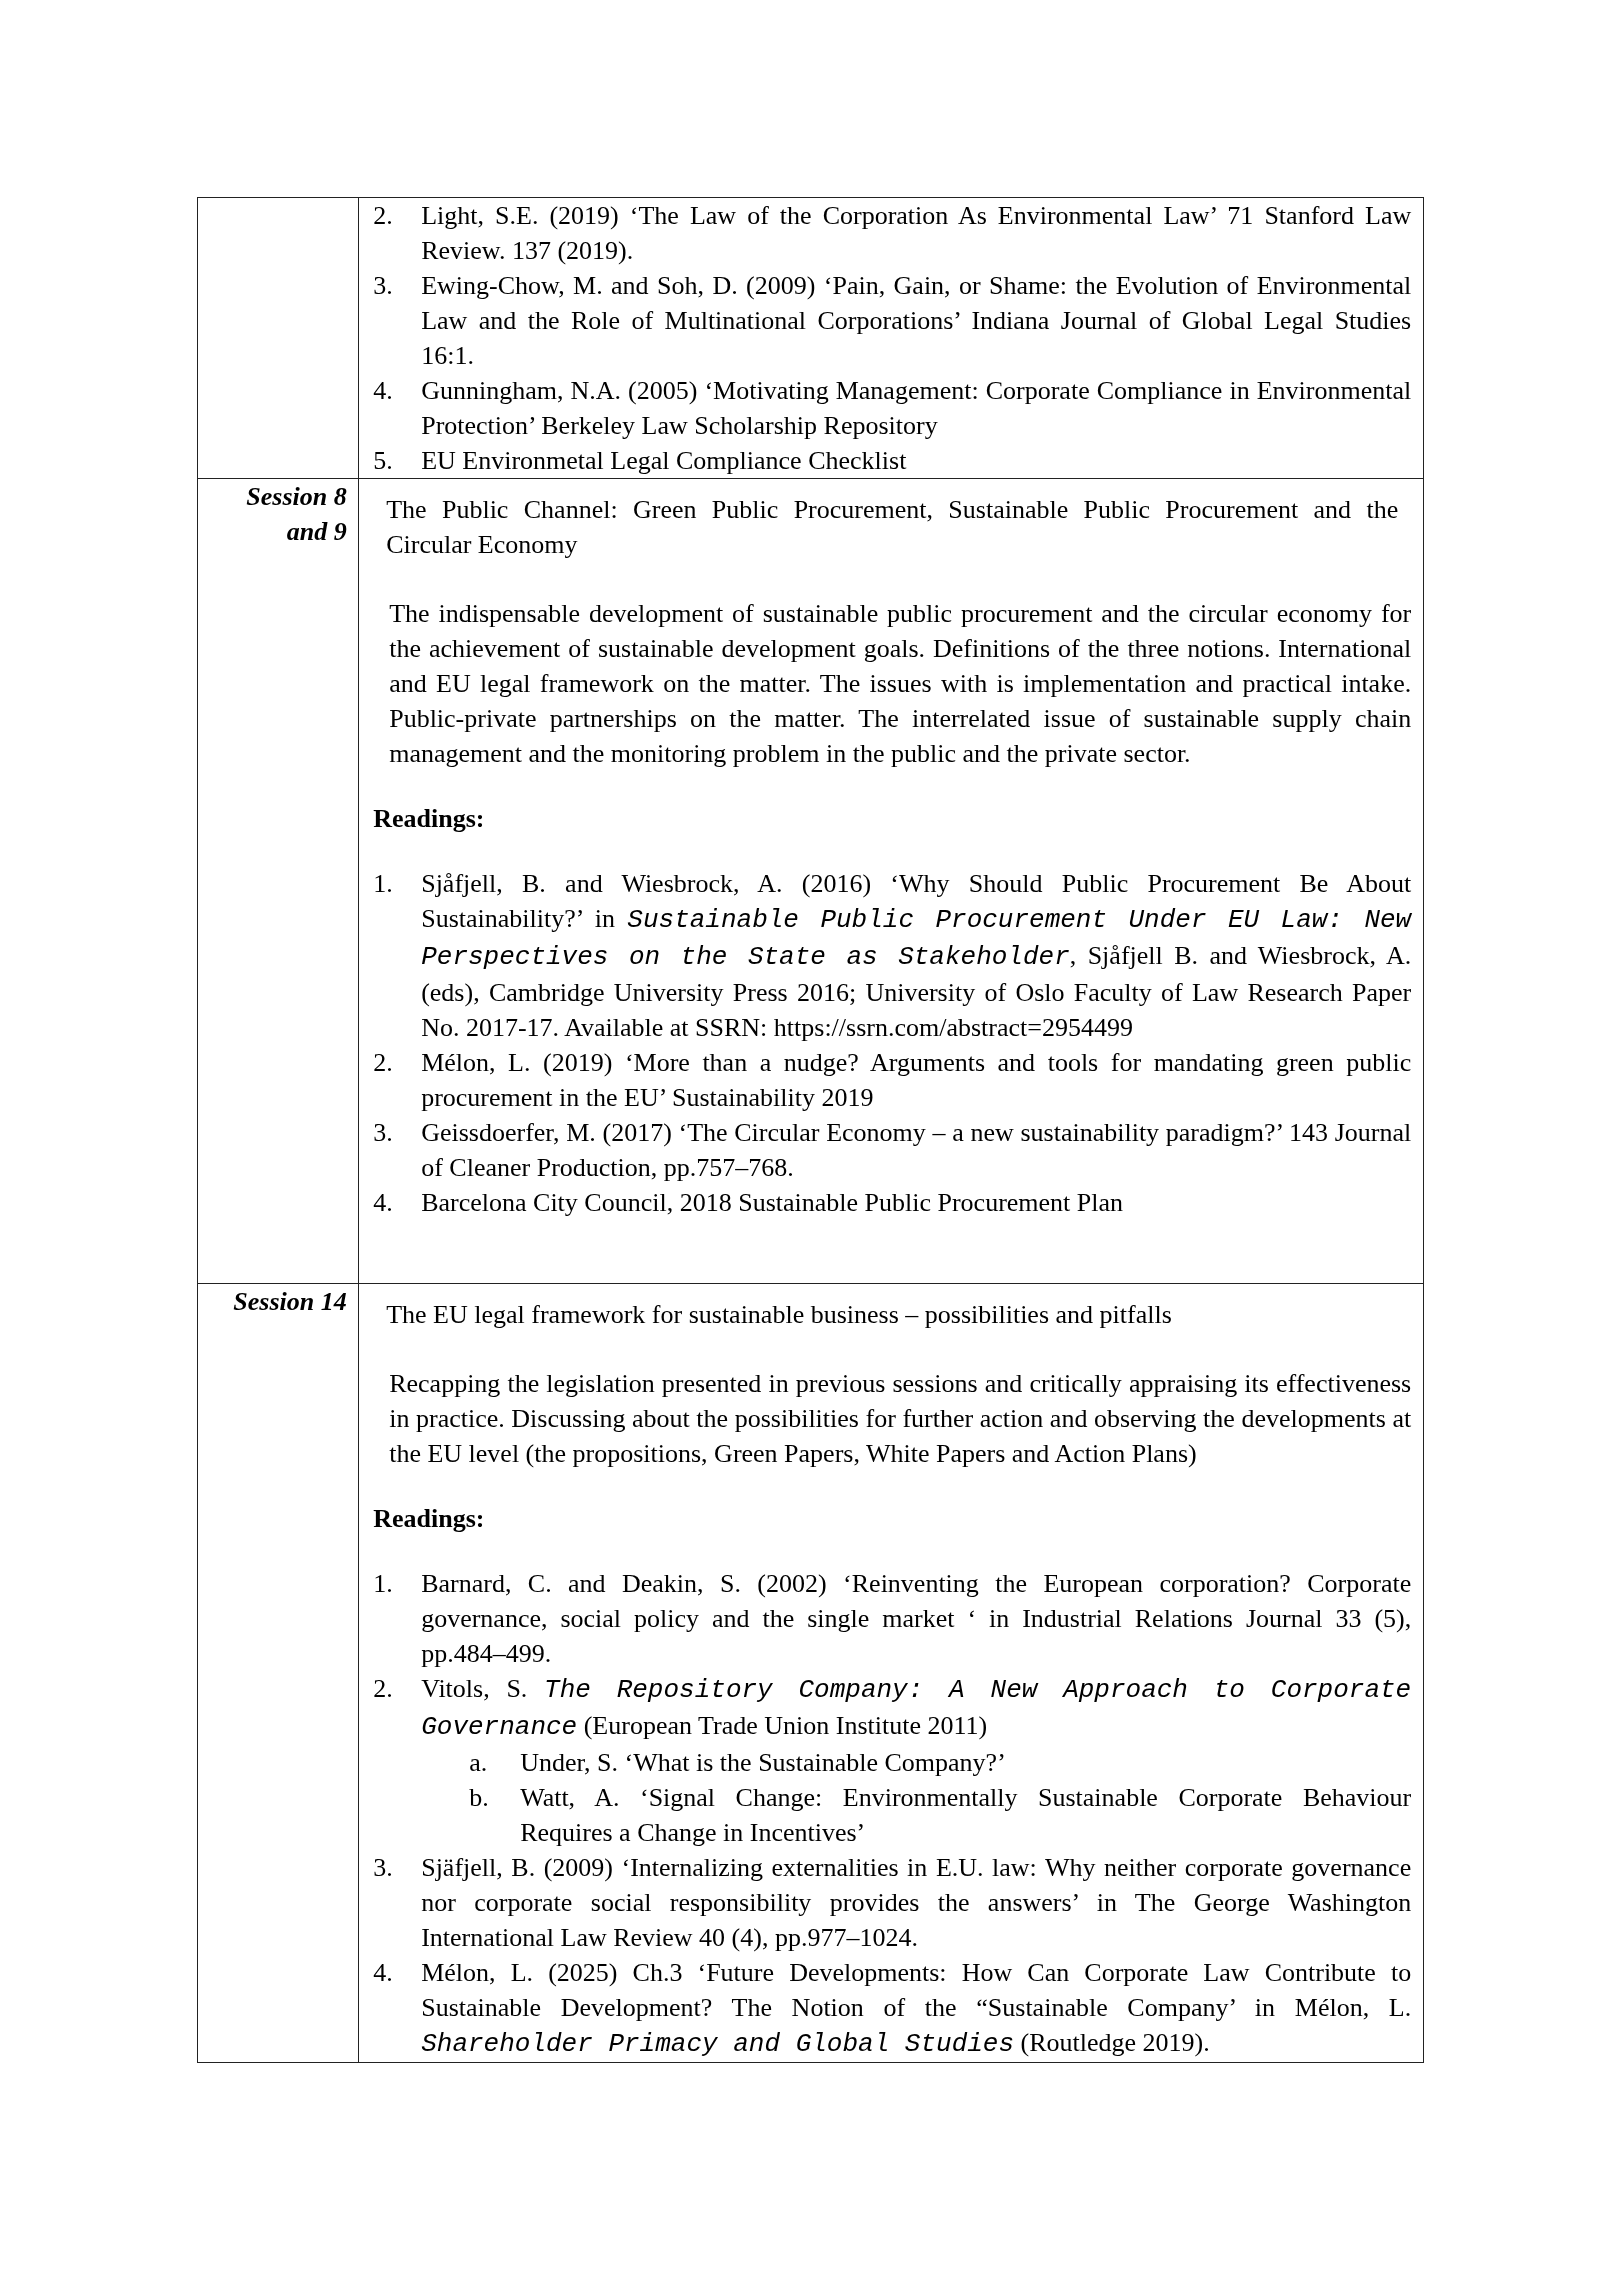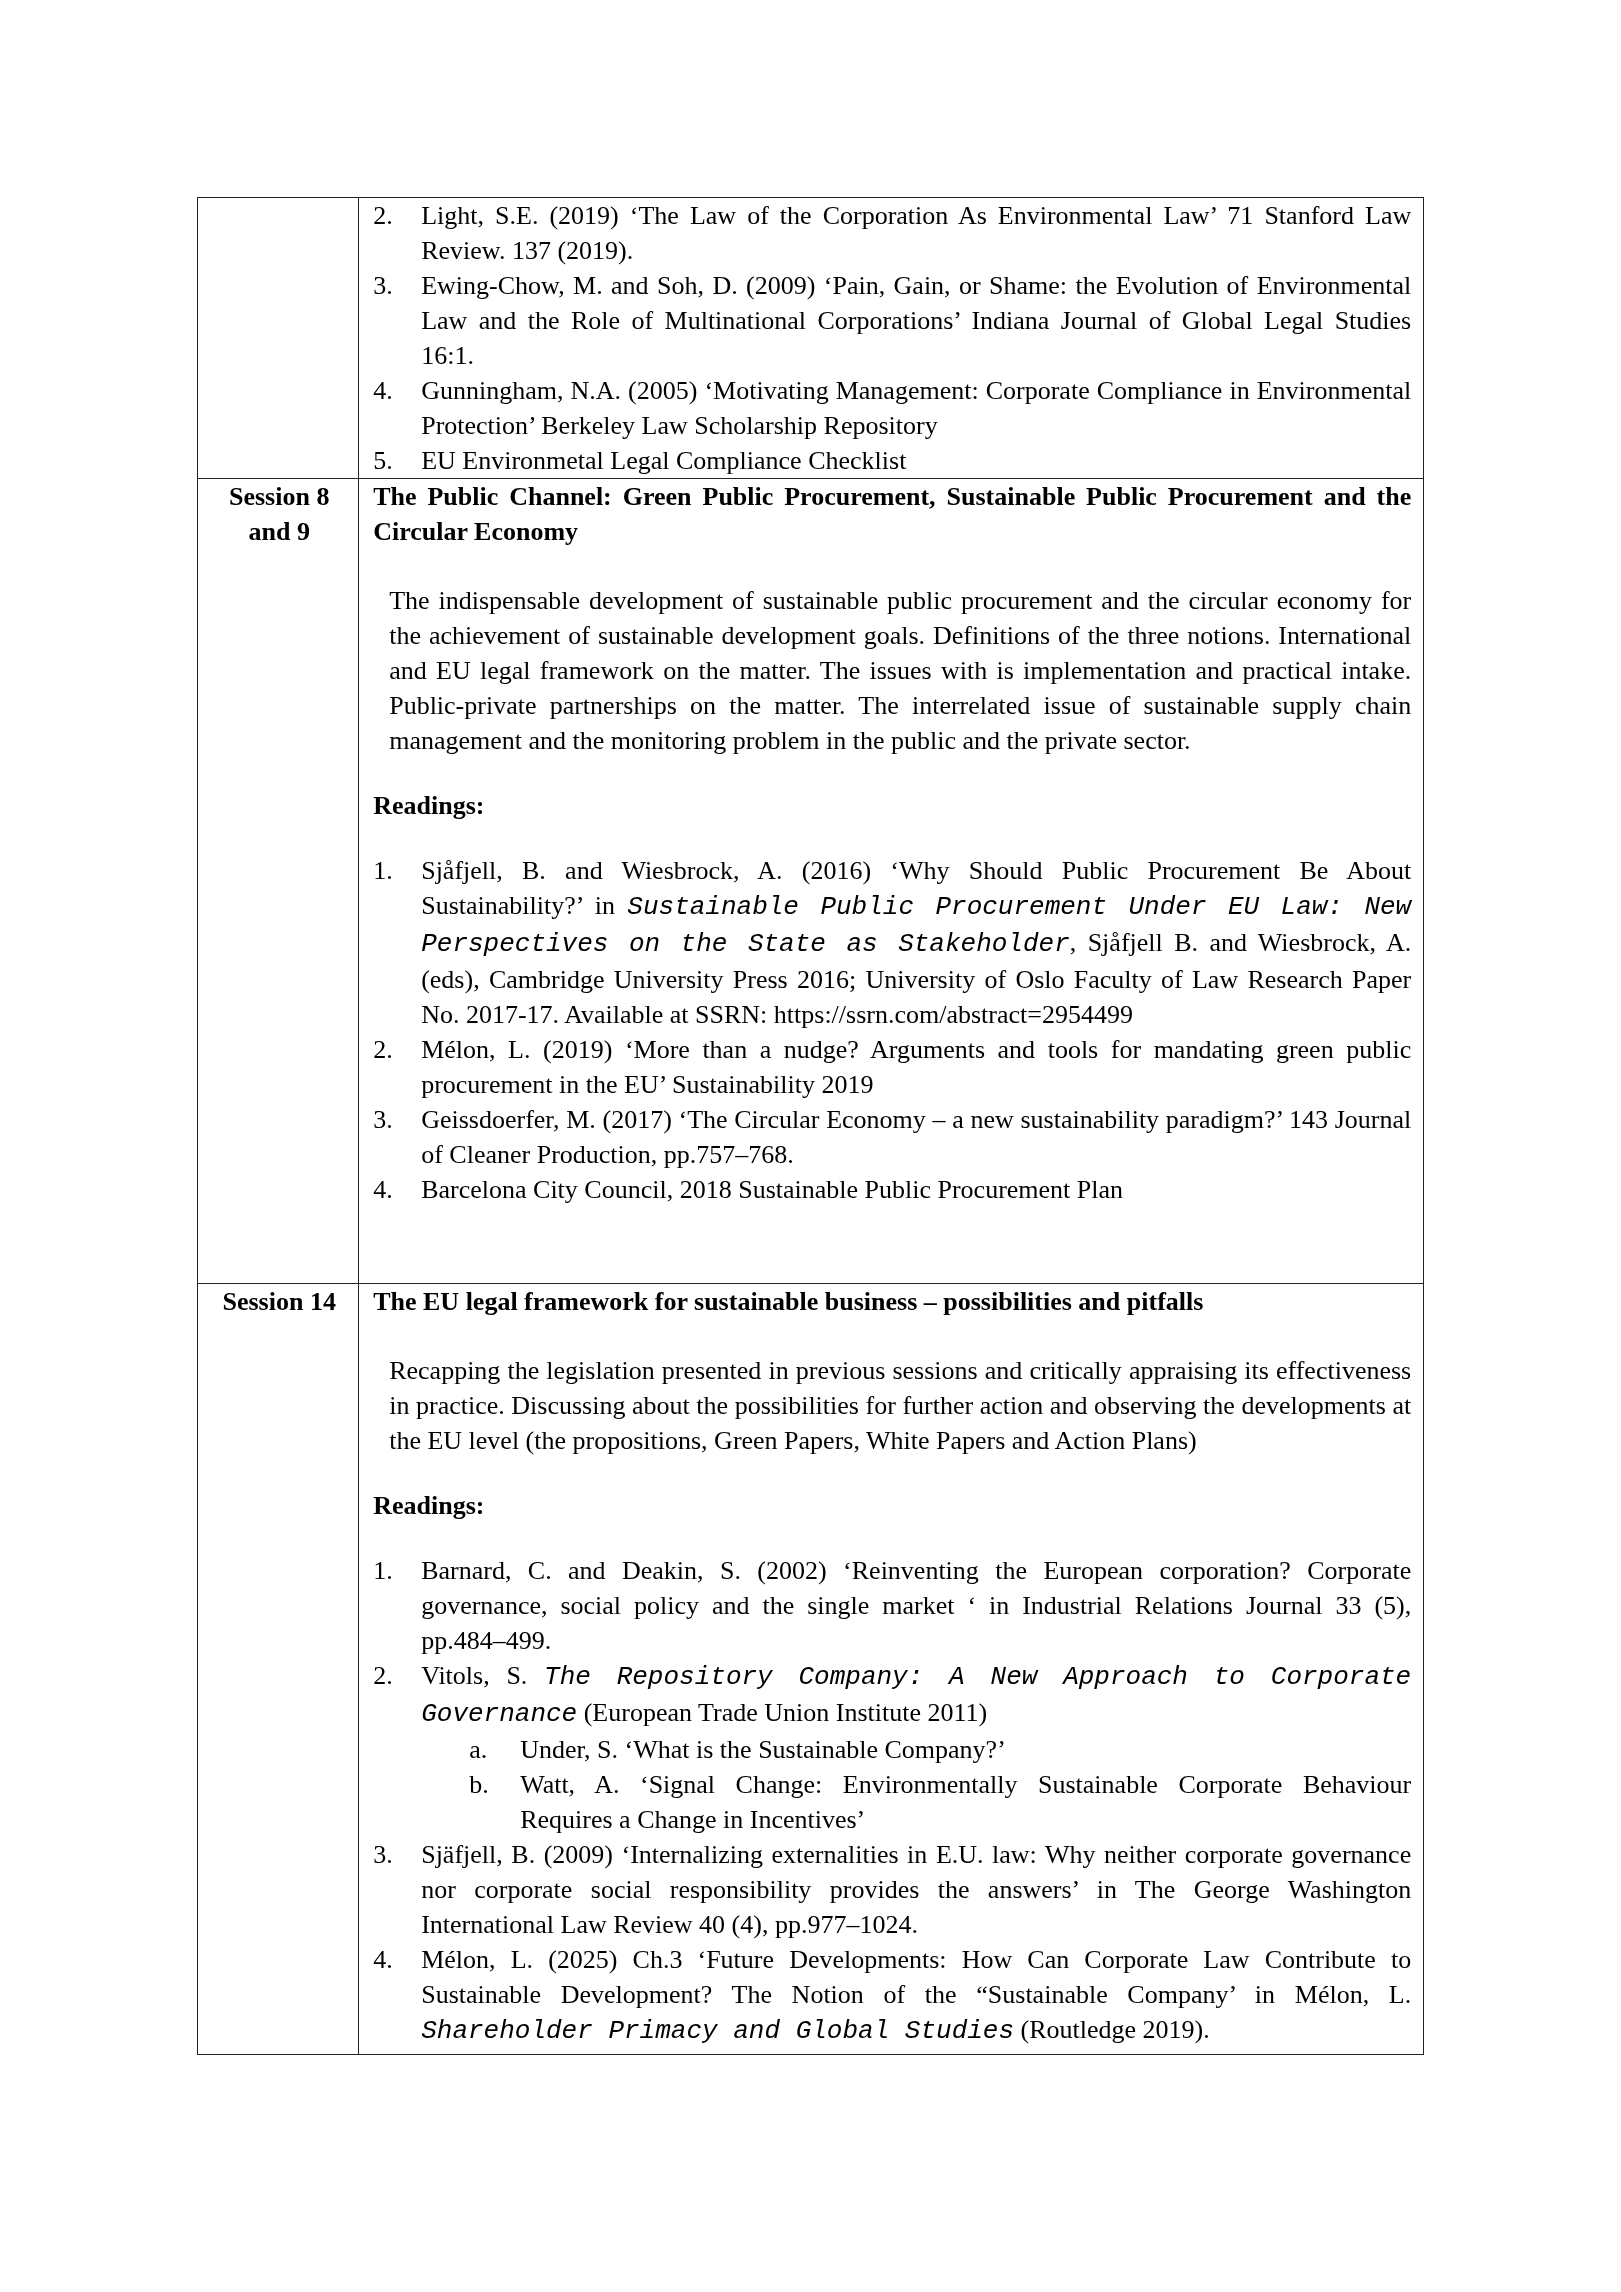--- a/index.html
+++ b/index.html
@@ -1,23 +1,23 @@
 <!DOCTYPE html>
 <html><head>
 <meta charset="utf-8">
 <style>
   html, body { margin: 0; padding: 0; background: #ffffff; }
   body { width: 1621px; height: 2293px; position: relative; font-family: "Liberation Serif", "DejaVu Serif", serif; color: #000; }
   .page { position: absolute; left: 197px; top: 197px; width: 1227px; }
   table.syllabus { border-collapse: collapse; width: 1227px; table-layout: fixed; }
   table.syllabus td { border: 1.5px solid #222; vertical-align: top; font-size: 26px; line-height: 35px; padding: 0 11.8px 0 13.7px; }
   td.label { width: 135px; font-weight: bold; text-align: justify; text-align-last: justify; padding-left: 13.7px; padding-right: 9.8px; }
-  td.label .lbl { display: block; text-align: center; text-align-last: auto; }
+  td.label .lbl { display: block; text-align: right; text-align-last: auto; font-style: italic; }
   td.content { text-align: justify; }
-  .title { font-weight: bold; margin: 0; }
+  .title { font-weight: normal; margin: 13px; }
   .desc { margin: 34px 0 0 16px; }
   .readings-h { font-weight: bold; margin: 30px 0 0 0; }
   ol.refs { margin: 30px 0 0 0; padding: 0; list-style: none; }
   ol.refs.cont { margin-top: 0; }
   ol.refs > li { position: relative; padding-left: 48px; }
   ol.refs > li > .num { position: absolute; left: 0; top: 0; }
   ol.sub { margin: 0; padding: 0; list-style: none; }
   ol.sub > li { position: relative; padding-left: 99px; }
   ol.sub > li > .num { position: absolute; left: 48px; top: 0; }
   .row1 td { height: 274px; }

